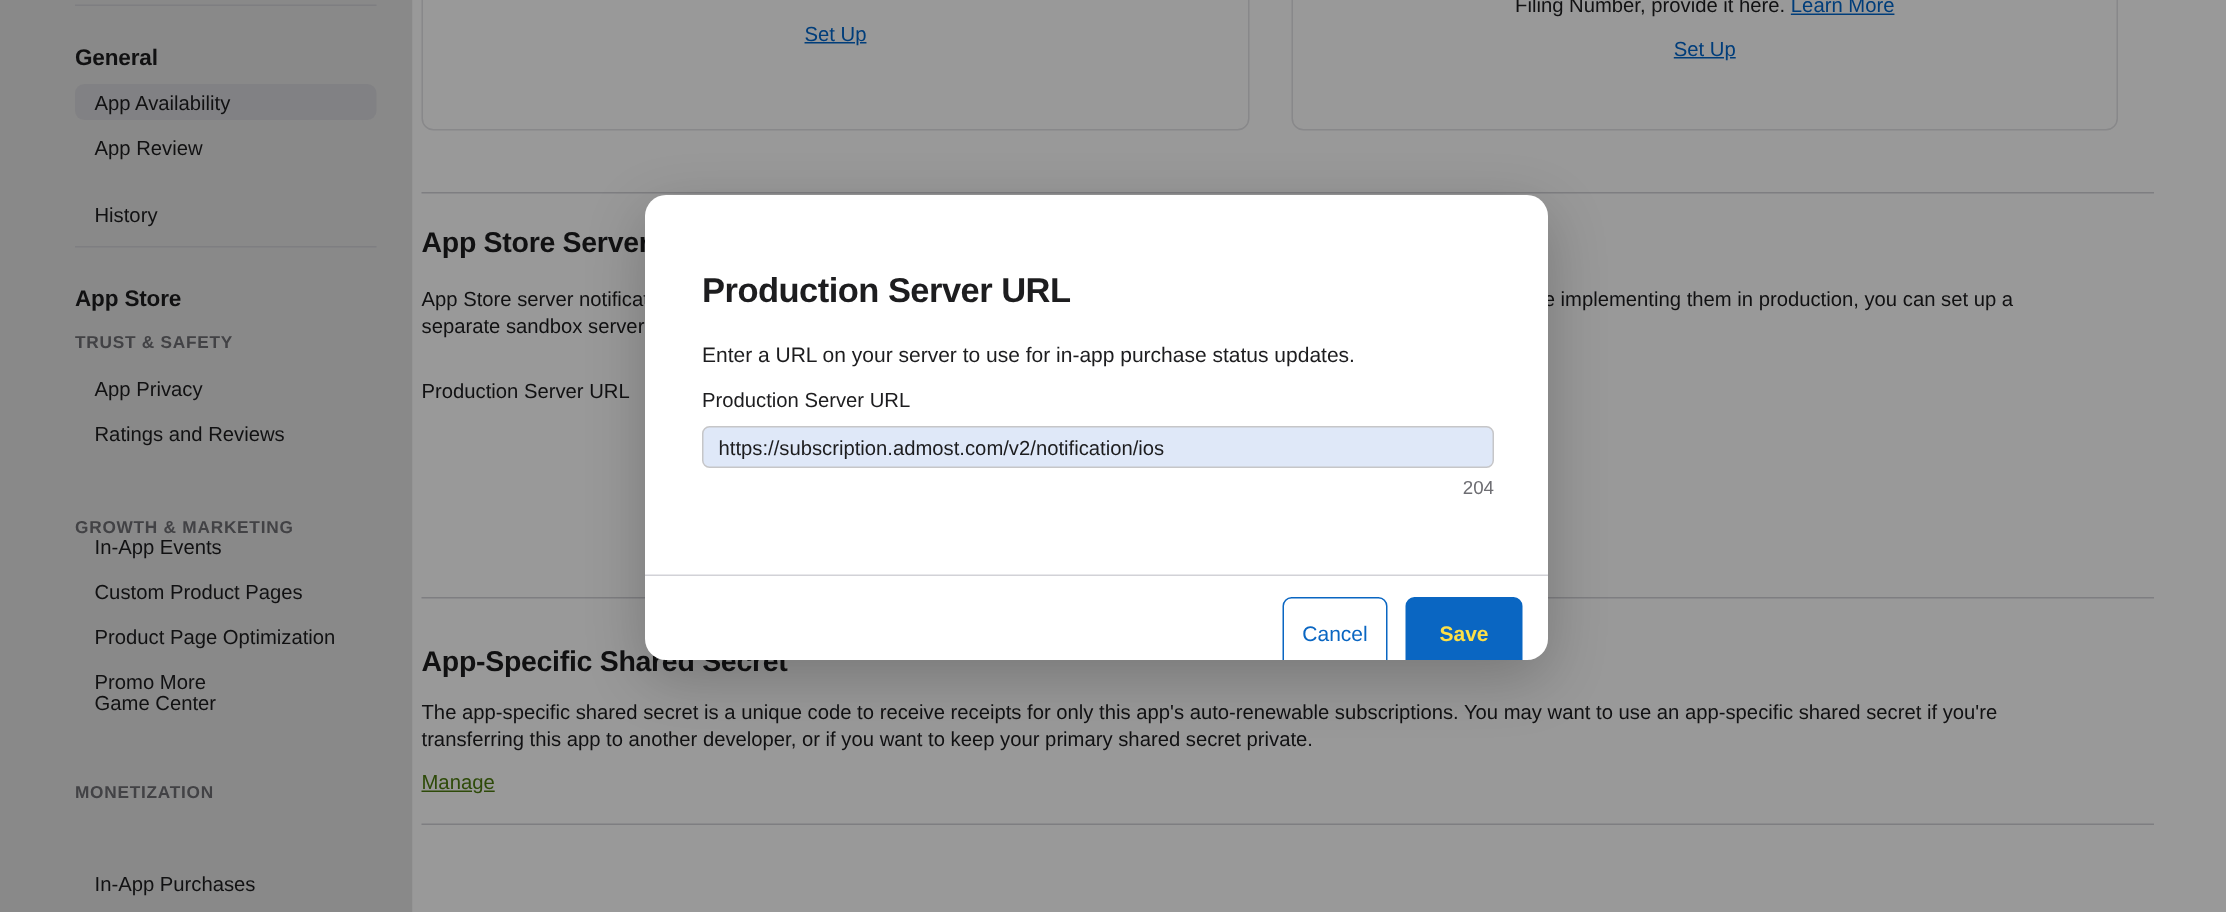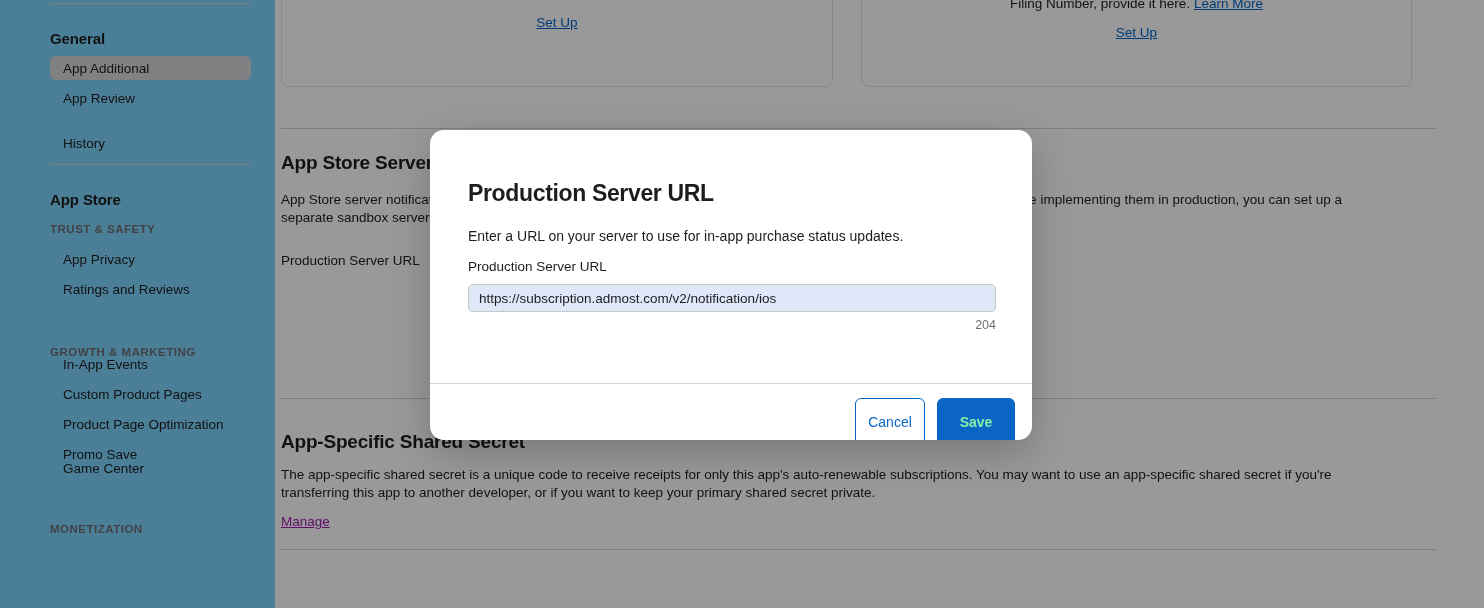--- a/index.html
+++ b/index.html
@@ -16,21 +16,21 @@
   #page {
     position: absolute; inset: 0;
     background: #ffffff;
   }
 
   
   #sidebar {
     position: absolute;
     left: 0; top: 0;
     width: 275px; height: 608px;
-    background: #7dd3fc;
+    background: #e5e5e5;
   }
   .side-rule {
     position: absolute;
     left: 50px; width: 201px;
     height: 1px; background: #d2d2d7;
   }
   .side-group-title {
     position: absolute;
     left: 50px;
     font-size: 15px;
@@ -109,21 +109,21 @@
   }
   .field-value {
     position: absolute;
     font-size: 13.5px;
     color: #1d1d1f;
   }
   .body-link {
     position: absolute;
     left: 6px;
     font-size: 13.5px;
-    color: #a21caf;
+    color: #4d7c0f;
   }
   .top-text {
     position: absolute;
     font-size: 13.5px;
     color: #1d1d1f;
     text-align: center;
   }
 
   
   #scrim {
@@ -206,36 +206,36 @@
     width: 70px;
     background: #ffffff;
     border: 1px solid #0a66c2;
     color: #0a66c2;
   }
   #save-btn {
     right: 17px;
     width: 78px;
     background: #0a66c2;
     border: 1px solid #0a66c2;
-    color: #86efac;
+    color: #fde047;
     font-weight: bold;
   }
 </style>
 </head>
 <body>
 
 <div id="page">
 
   <nav id="sidebar">
     <div class="side-rule" style="top:3px;"></div>
 
     <div class="side-group-title" style="top:30px;">General</div>
 
     <div class="side-item selected" style="top:56px;">
-      <span>App Additional</span>
+      <span>App Availability</span>
     </div>
     <div class="side-item" style="top:86px;">
       <span>App Review</span>
     </div>
     <div class="side-item" style="top:116px;margin-top:15px;">
       <span>History</span>
     </div>
 
     <div class="side-rule" style="top:164px;"></div>
 
@@ -253,27 +253,30 @@
     <div class="side-item" style="top:352px;">
       <span>In-App Events</span>
     </div>
     <div class="side-item" style="top:382px;">
       <span>Custom Product Pages</span>
     </div>
     <div class="side-item" style="top:412px;">
       <span>Product Page Optimization</span>
     </div>
     <div class="side-item" style="top:442px;">
-      <span>Promo Save</span>
+      <span>Promo More</span>
     </div>
     <div class="side-item" style="top:456px;text-align:center;">
       <span>Game Center</span>
     </div>
 
     <div class="side-subhead" style="top:523px;">MONETIZATION</div>
+    <div class="side-item" style="top:577px;">
+      <span>In-App Purchases</span>
+    </div>
   </nav>
 
   <section id="main">
 
     <div class="card" style="left:6px; top:-90px; width:552px; height:177px;">
       <a class="card-link" style="top:104px;" href="#">Set Up</a>
     </div>
 
     <div class="card" style="left:586px; top:-90px; width:551px; height:177px;">
       <div class="top-text" style="left:0; right:0; top:85px;">

